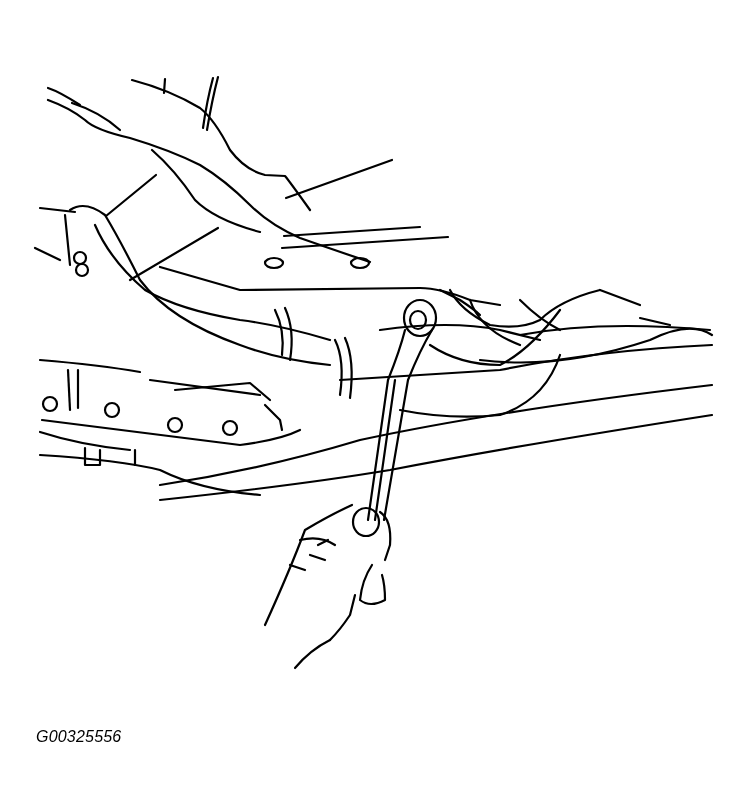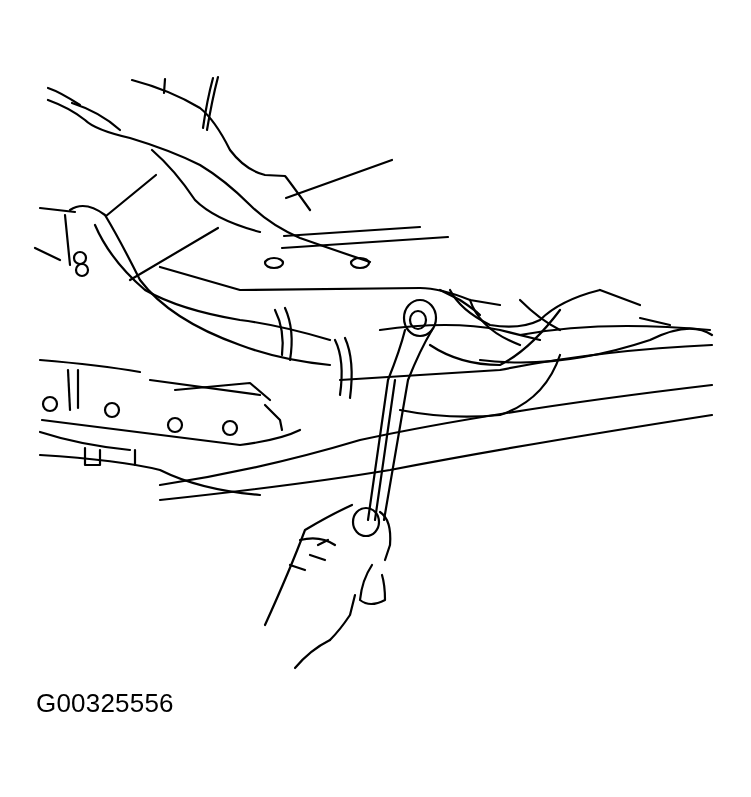--- a/index.html
+++ b/index.html
@@ -3,23 +3,23 @@
   <meta charset="utf-8">
   <style>
     html, body { margin: 0; padding: 0; background: #ffffff; }
     body { width: 751px; height: 797px; position: relative; overflow: hidden; }
     .figure { position: absolute; left: 0; top: 0; width: 751px; height: 680px; }
     .figure svg { width: 751px; height: 680px; display: block; }
     .figure path, .figure line, .figure ellipse, .figure circle, .figure polyline {
       fill: none; stroke: #000000; stroke-width: 2.2; stroke-linecap: round; stroke-linejoin: round;
     }
     .fig-label {
-      position: absolute; left: 36px; top: 688px;
+      position: absolute; left: 36px; top: 728px;
       font-family: "Liberation Sans", sans-serif;
-      font-size: 26px; color: #000000; letter-spacing: 0.2px;
+      font-size: 16px; color: #000000; letter-spacing: 0.2px; font-style: italic;
     }
   </style>
 </head>
 <body>
 
 <div class="figure">
   <svg viewBox="0 0 751 680" xmlns="http://www.w3.org/2000/svg">
 
     <g>
       <path d="M48 88 Q60 92 80 105"></path>

